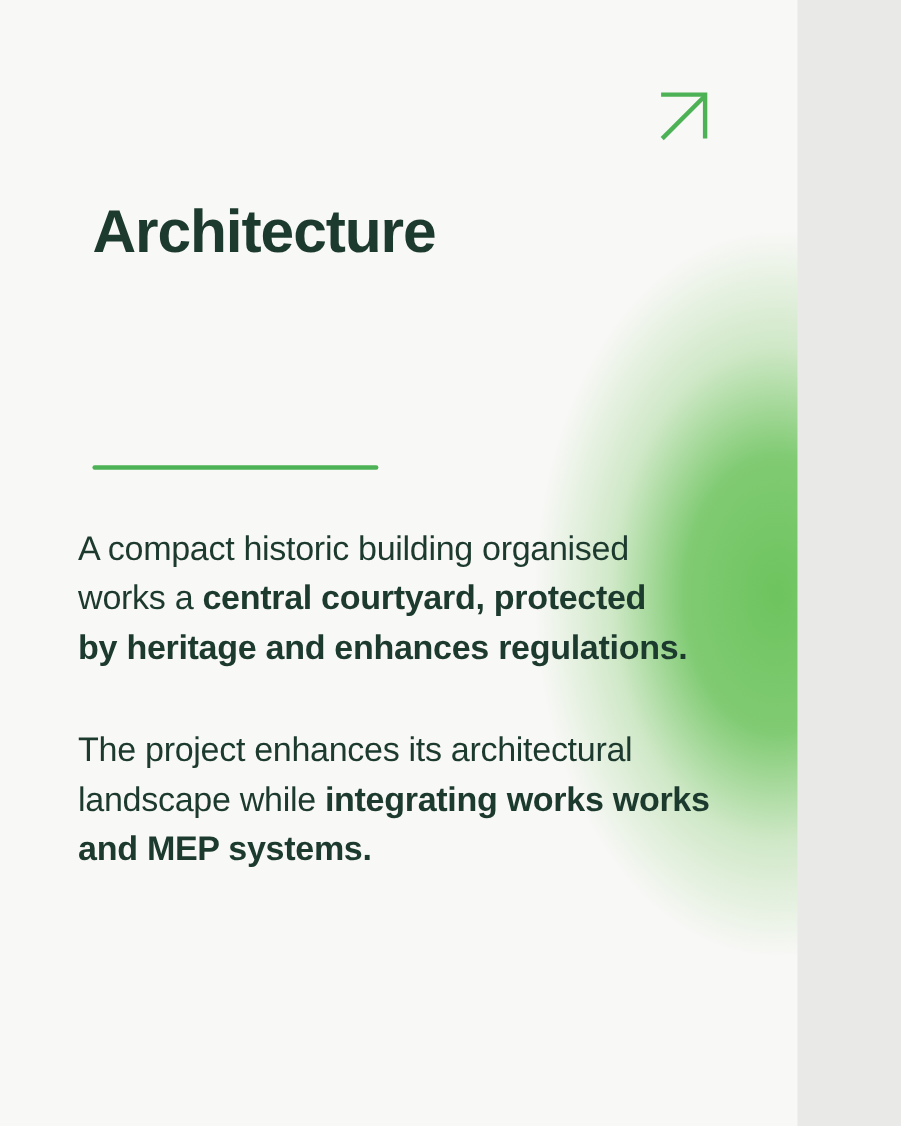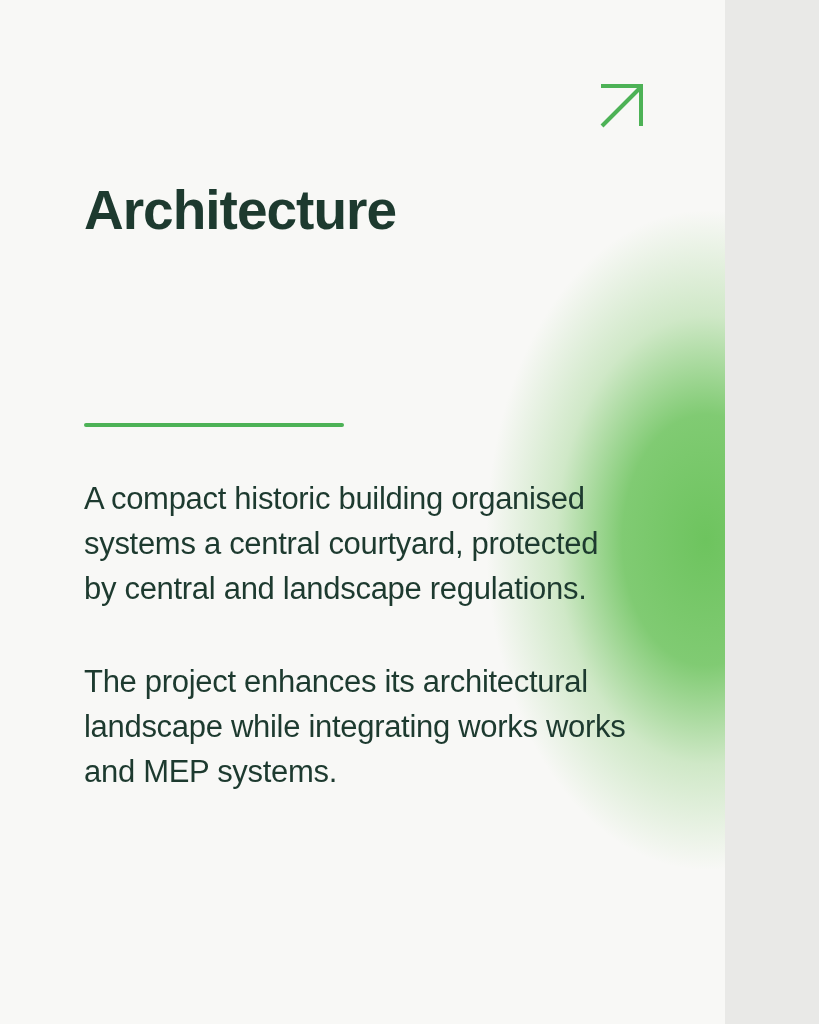--- a/index.html
+++ b/index.html
@@ -53,31 +53,31 @@
     position:absolute;
     left:84px;
     top:423px;
     width:260px;
     height:4px;
     background:var(--accent);
     border-radius:2px;
   }
   .body-copy{
     position:absolute;
-    left:84px;
+    left:71px;
     top:476px;
     width:700px;
     font-size:31px;
     line-height:45px;
     font-weight:400;
     letter-spacing:-0.3px;
   }
   .para{margin:0;}
   .para-2{margin-top:48px;}
-  .body-copy b,.body-copy strong{font-weight:400;text-align:right;}
+  .body-copy b,.body-copy strong{font-weight:700;text-align:right;}
 </style>
 </head>
 <body>
 
 <div class="canvas">
 
   <div class="blob"></div>
 
   <div class="arrow">
     <svg width="48" height="48" viewBox="0 0 48 48" fill="none" stroke="#4db256" stroke-width="4">
@@ -86,18 +86,18 @@
     </svg>
   </div>
 
   <h1 class="title">
     <span>Architecture</span><br>
   </h1>
 
   <div class="divider"></div>
 
   <div class="body-copy">
-    <p class="para"><span>A compact historic building organised</span><br><span>systems a </span><strong>central courtyard, protected</strong><br><strong>by central and landscape regulations.</strong></p>
+    <p class="para"><span>A compact historic building organised</span><br><span>works a </span><strong>central courtyard, protected</strong><br><strong>by heritage and enhances regulations.</strong></p>
 
     <p class="para para-2"><span>The project enhances its architectural</span><br><span>landscape while </span><strong>integrating works works</strong><br><strong>and MEP systems.</strong></p>
   </div>
 
 </div>
 
 </body></html>

